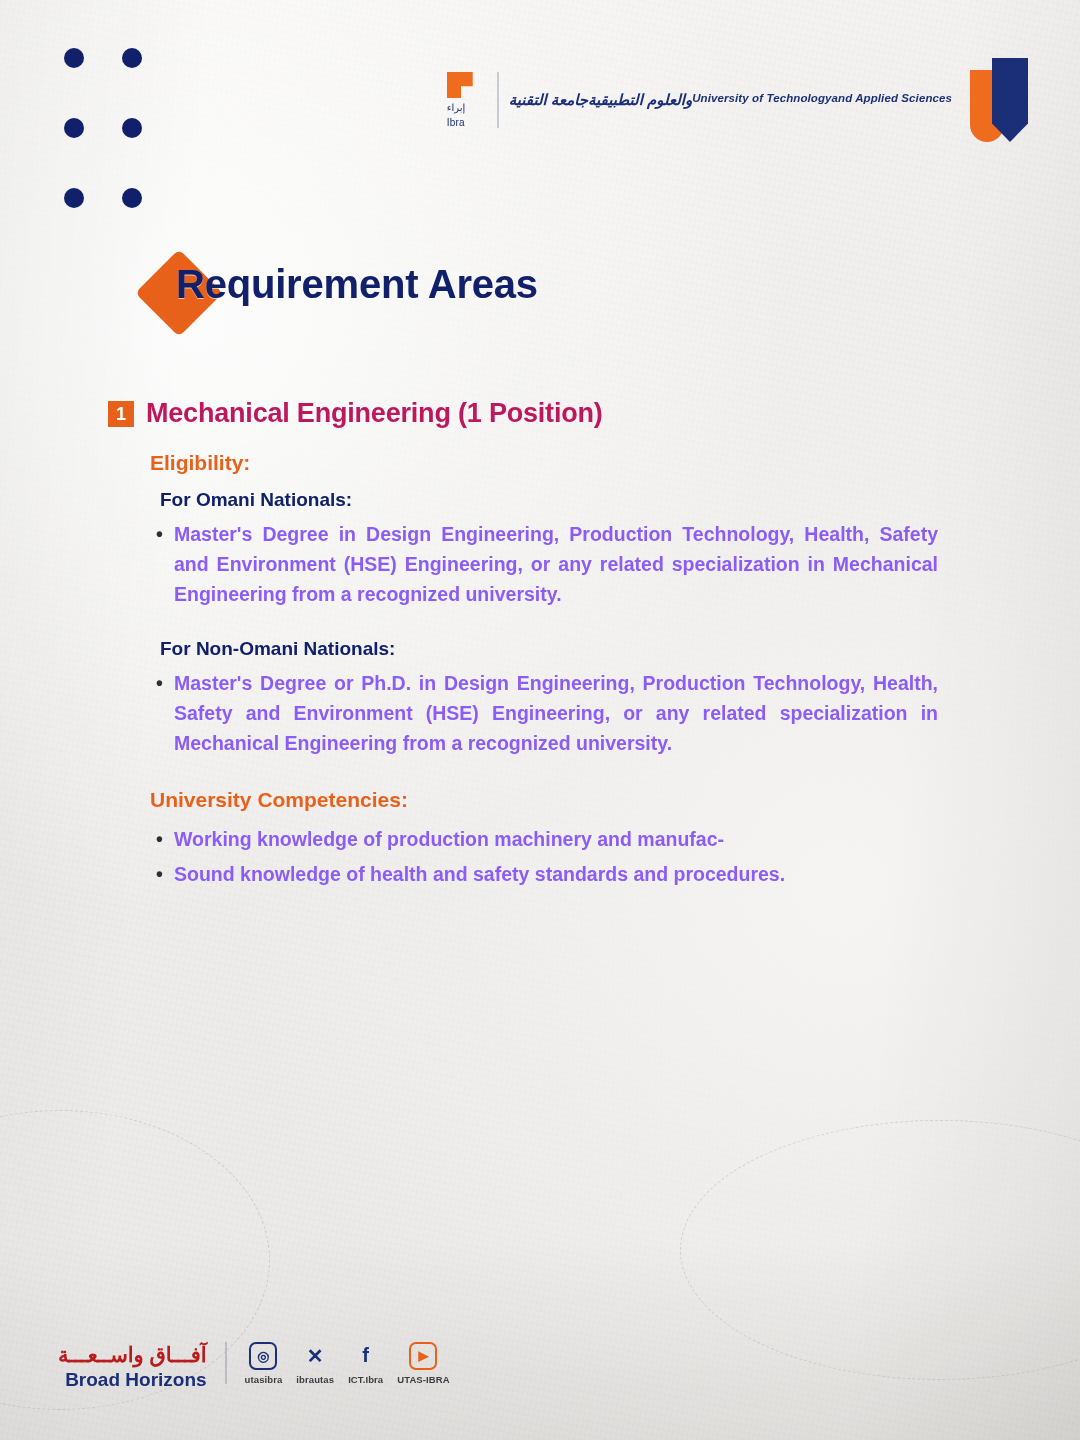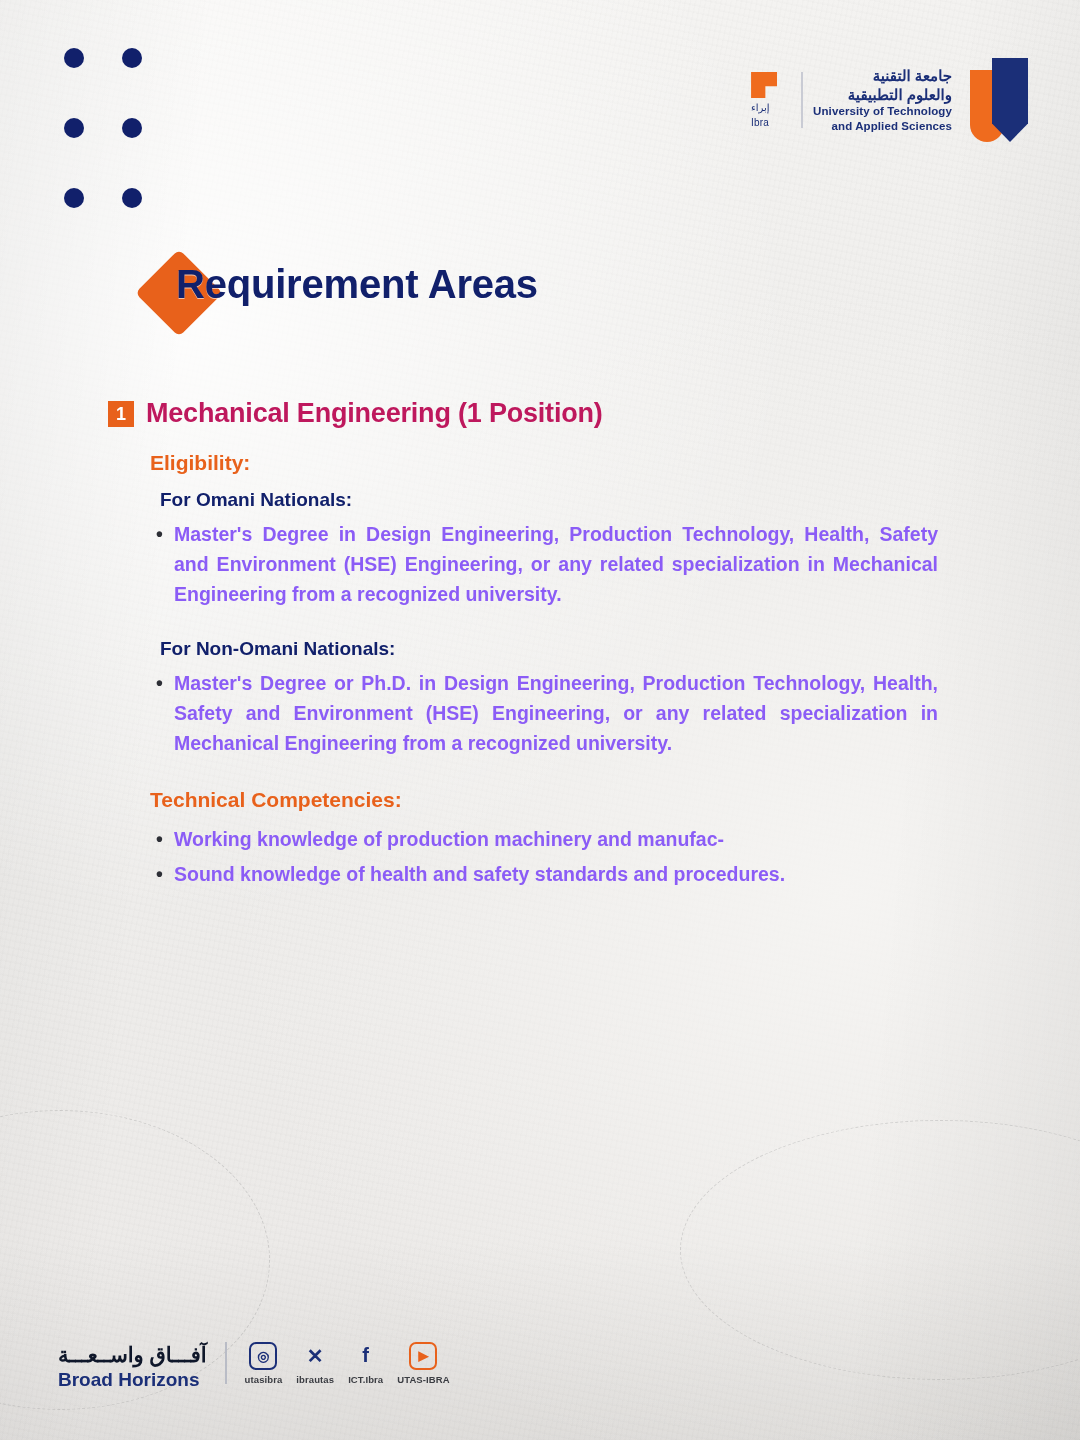--- a/index.html
+++ b/index.html
@@ -78,23 +78,23 @@
     margin-top: 4px;
     letter-spacing: .2px;
   }
   .logo-divider {
     width: 2px;
     height: 56px;
     background: #c9cbd4;
   }
   .logo-text {
     display: flex;
-    flex-direction: column;
     gap: 0;
     line-height: 1.25;
+    font-style: italic;
   }
   .logo-ar-line {
     color: #1b2f78;
     font-size: 15px;
     font-weight: bold;
     text-align: right;
     direction: rtl;
   }
   .logo-en-line {
     color: #1b2f78;
@@ -245,30 +245,31 @@
     z-index: 3;
   }
   .brand-slogan {
     display: flex;
     flex-direction: column;
     line-height: 1.2;
   }
   .slogan-ar {
     font-size: 21px;
     font-weight: bold;
-    color: #0f172a;
+    color: #b91c1c;
     direction: rtl;
     letter-spacing: 1px;
     margin-top: 8px;
   }
   .slogan-en {
     font-size: 19px;
     font-weight: bold;
     color: #1b2f78;
     margin-top: 2px;
+    text-align: right;
   }
   .footer-divider {
     width: 2px;
     height: 42px;
     background: #b9bcc6;
   }
   .socials {
     display: flex;
     align-items: flex-start;
     gap: 14px;
@@ -378,21 +379,21 @@
   <div class="sub-label-blue">For Omani Nationals:</div>
   <ul class="bullets justify-block">
     <li>Master's Degree in Design Engineering, Production Technology, Health, Safety and Environment (HSE) Engineering, or any related specialization in Mechanical Engineering from a recognized university.</li>
   </ul>
 
   <div class="sub-label-blue second">For Non-Omani Nationals:</div>
   <ul class="bullets justify-block">
     <li>Master's Degree or Ph.D. in Design Engineering, Production Technology, Health, Safety and Environment (HSE) Engineering, or any related specialization in Mechanical Engineering from a recognized university.</li>
   </ul>
 
-  <div class="section-label-orange tech">Technical Competencies:</div>
+  <div class="section-label-orange tech">University Competencies:</div>
   <ul class="bullets tech-bullets">
     <li>Working knowledge of production machinery and manufac-</li>
     <li>Sound knowledge of health and safety standards and procedures.</li>
   </ul>
 
 </div>
 
 <div class="footer">
   <div class="brand-slogan">
     <div class="slogan-ar">آفـــاق واســعـــة</div>

